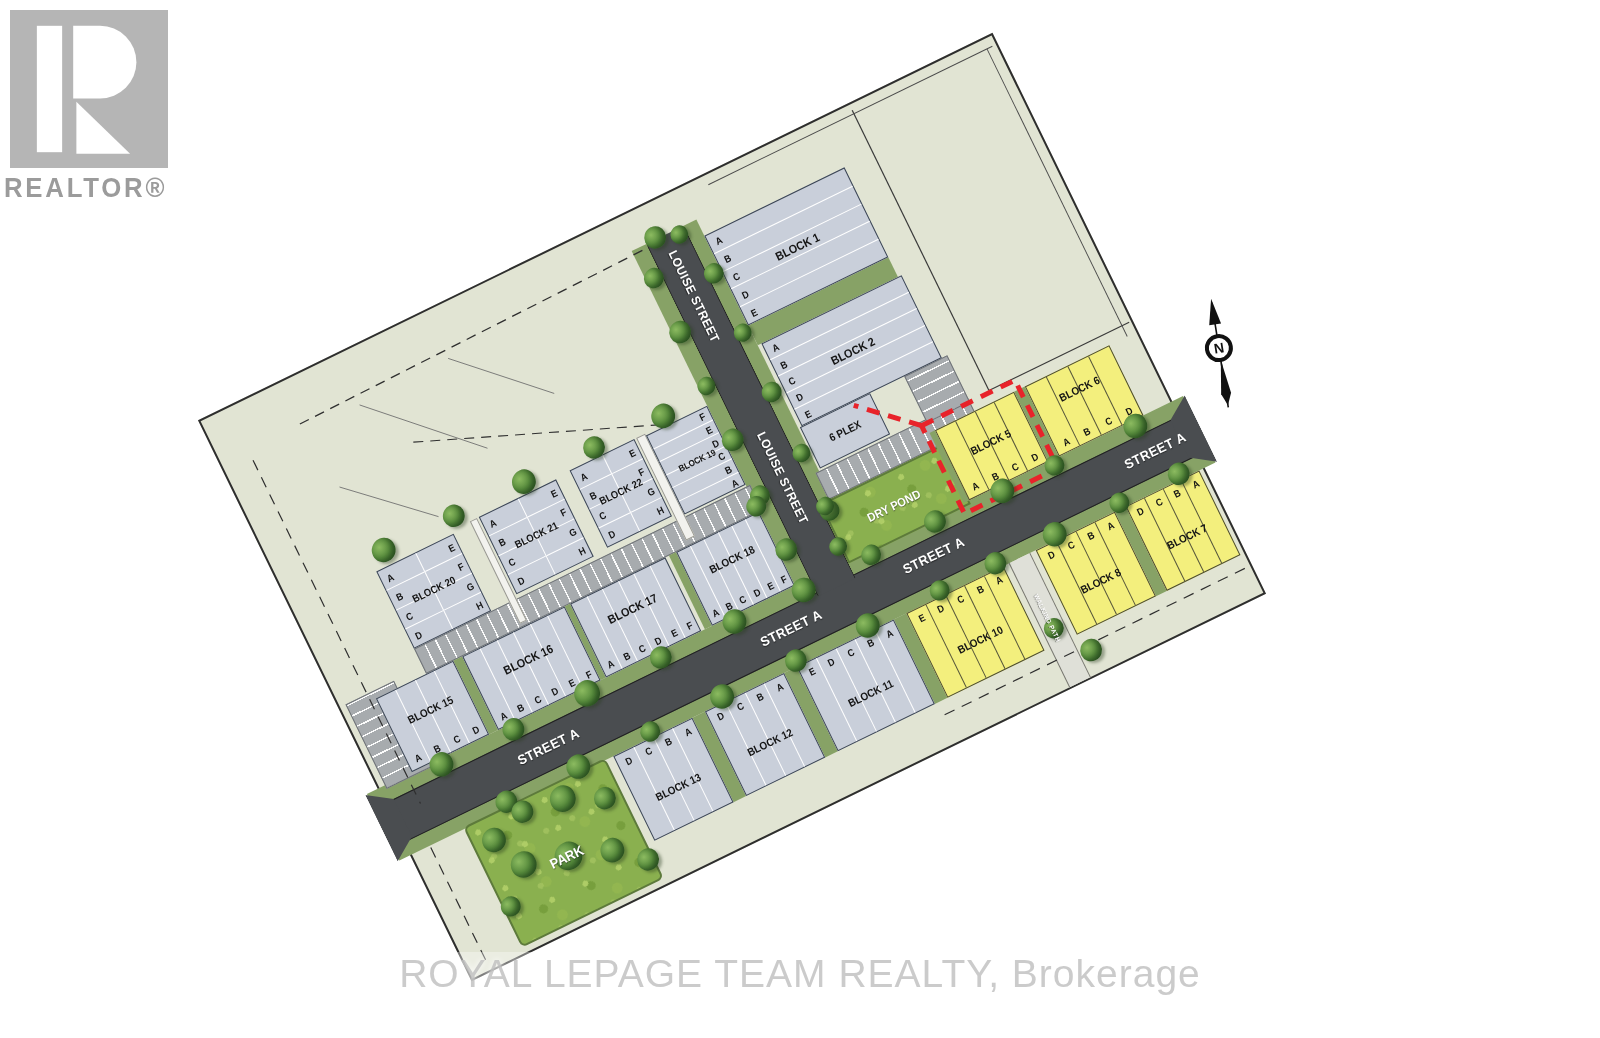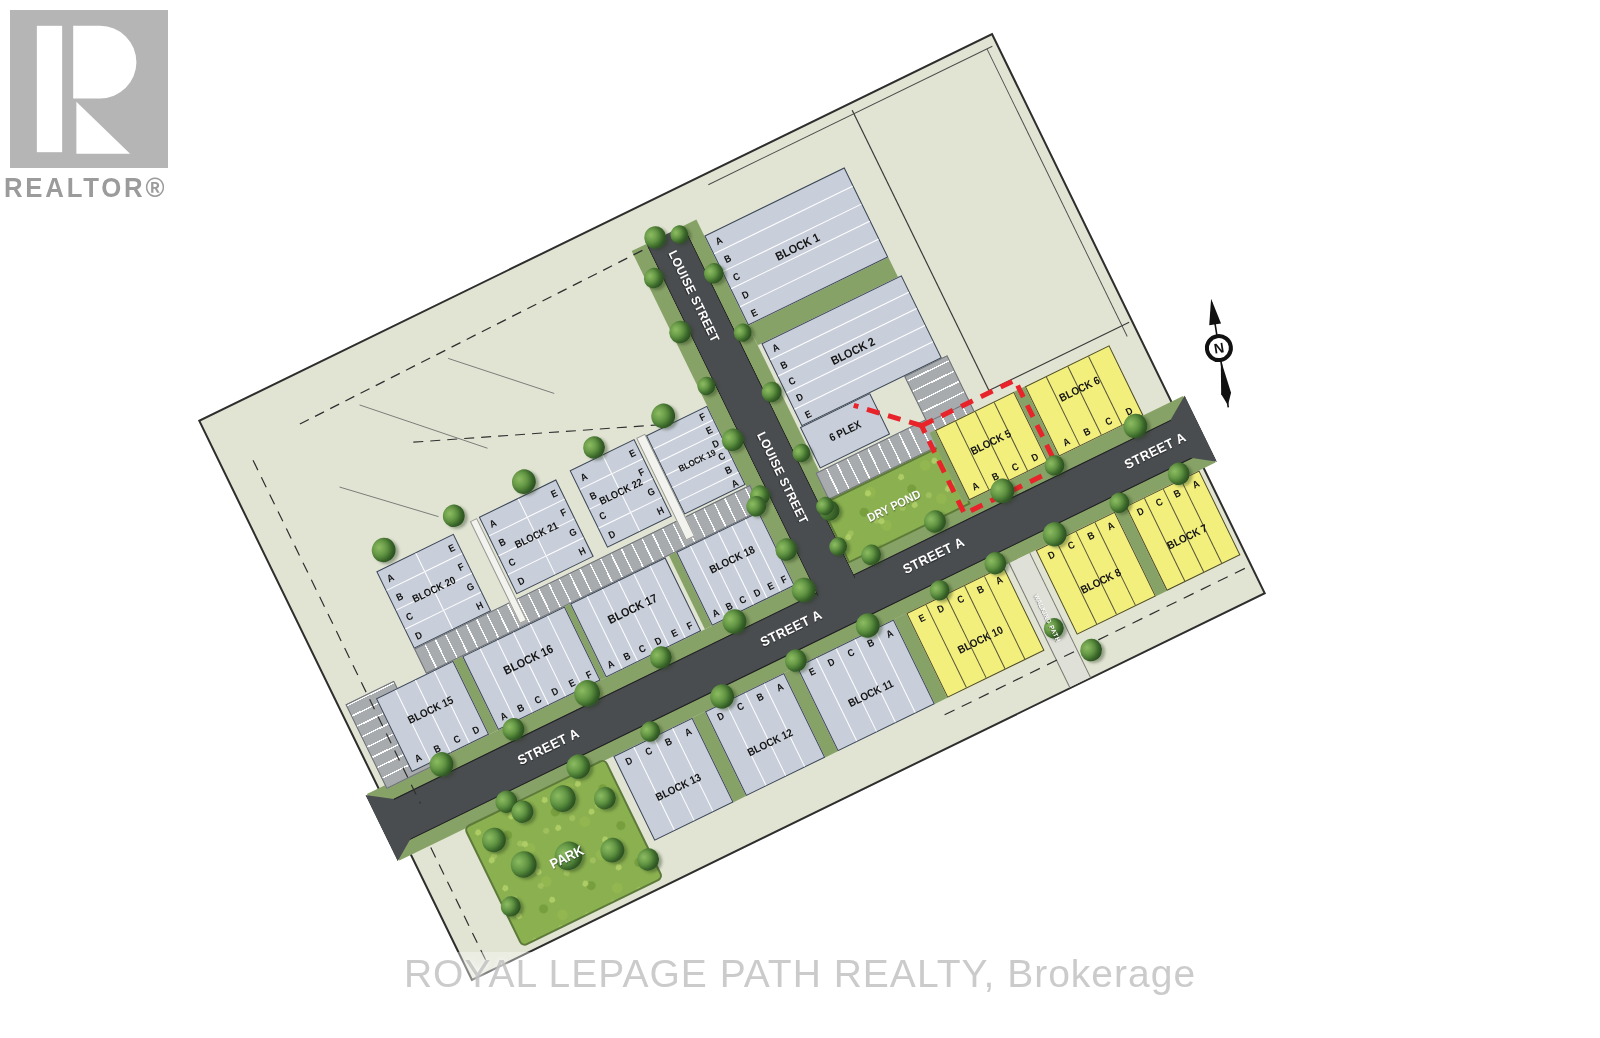--- a/index.html
+++ b/index.html
@@ -510,14 +510,14 @@
       <line x1="250" y1="52" x2="330" y2="130" stroke="#6f6f6f" stroke-width="0.8"></line>
       <line x1="96" y1="120" x2="172" y2="190" stroke="#6f6f6f" stroke-width="0.8"></line>
 
       <g>
         <rect x="646" y="320" width="104" height="98" fill="none" stroke="#e8232a" stroke-width="5" stroke-dasharray="13 9"></rect>
         <line x1="646" y1="320" x2="594" y2="272" stroke="#e8232a" stroke-width="5" stroke-dasharray="13 9"></line>
       </g>
     </svg>
   </div>
 
-  <div id="watermark">ROYAL LEPAGE PATH REALTY, Brokerage</div>
+  <div id="watermark">ROYAL LEPAGE TEAM REALTY, Brokerage</div>
 </div>
 
 </body></html>

